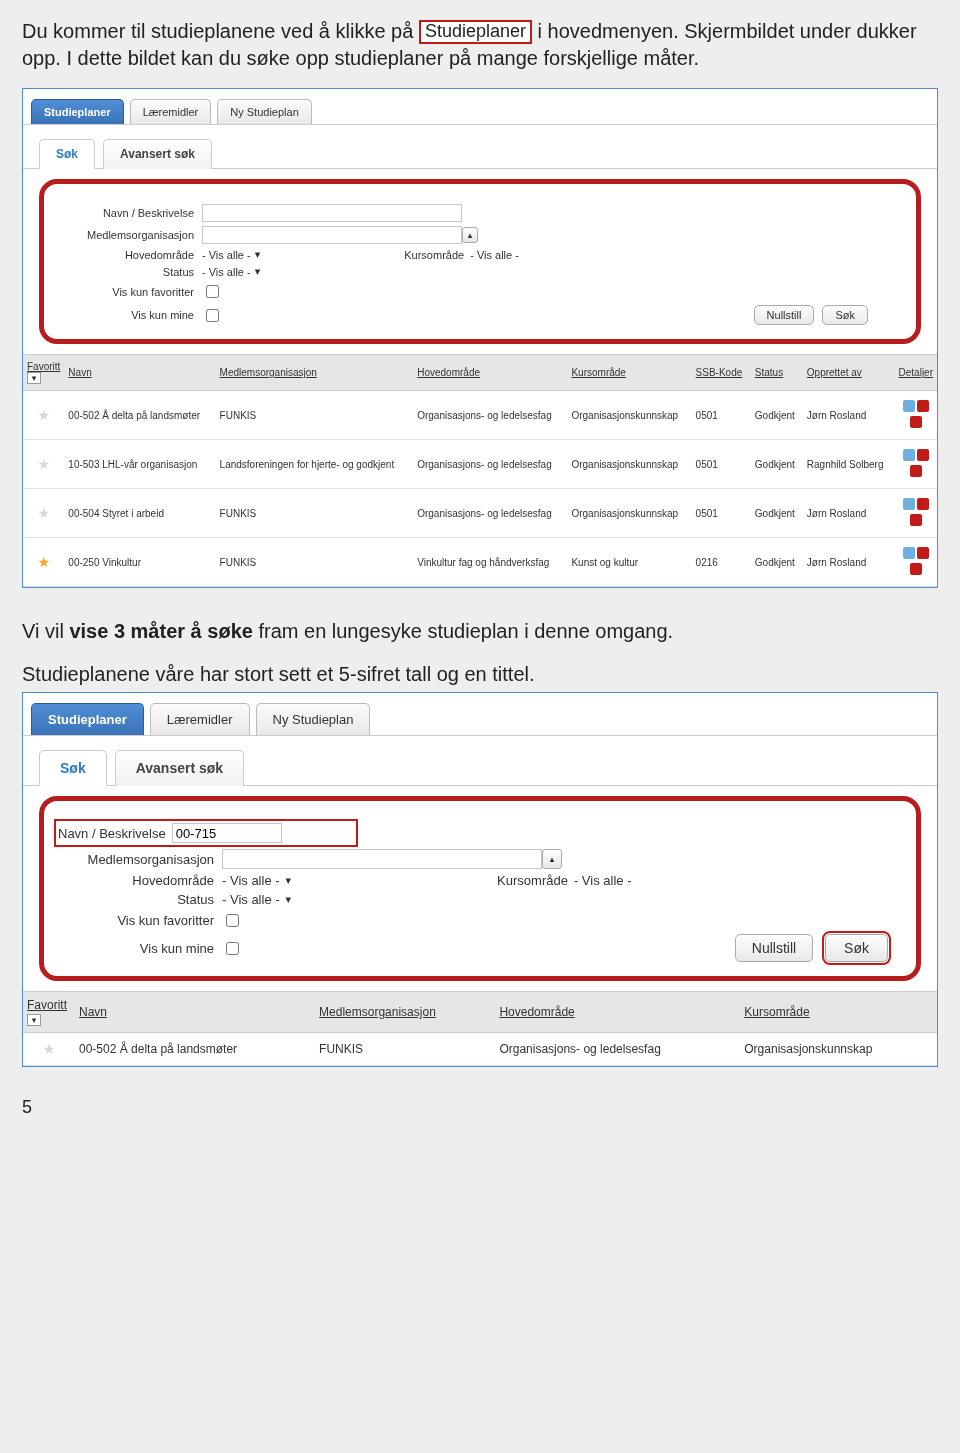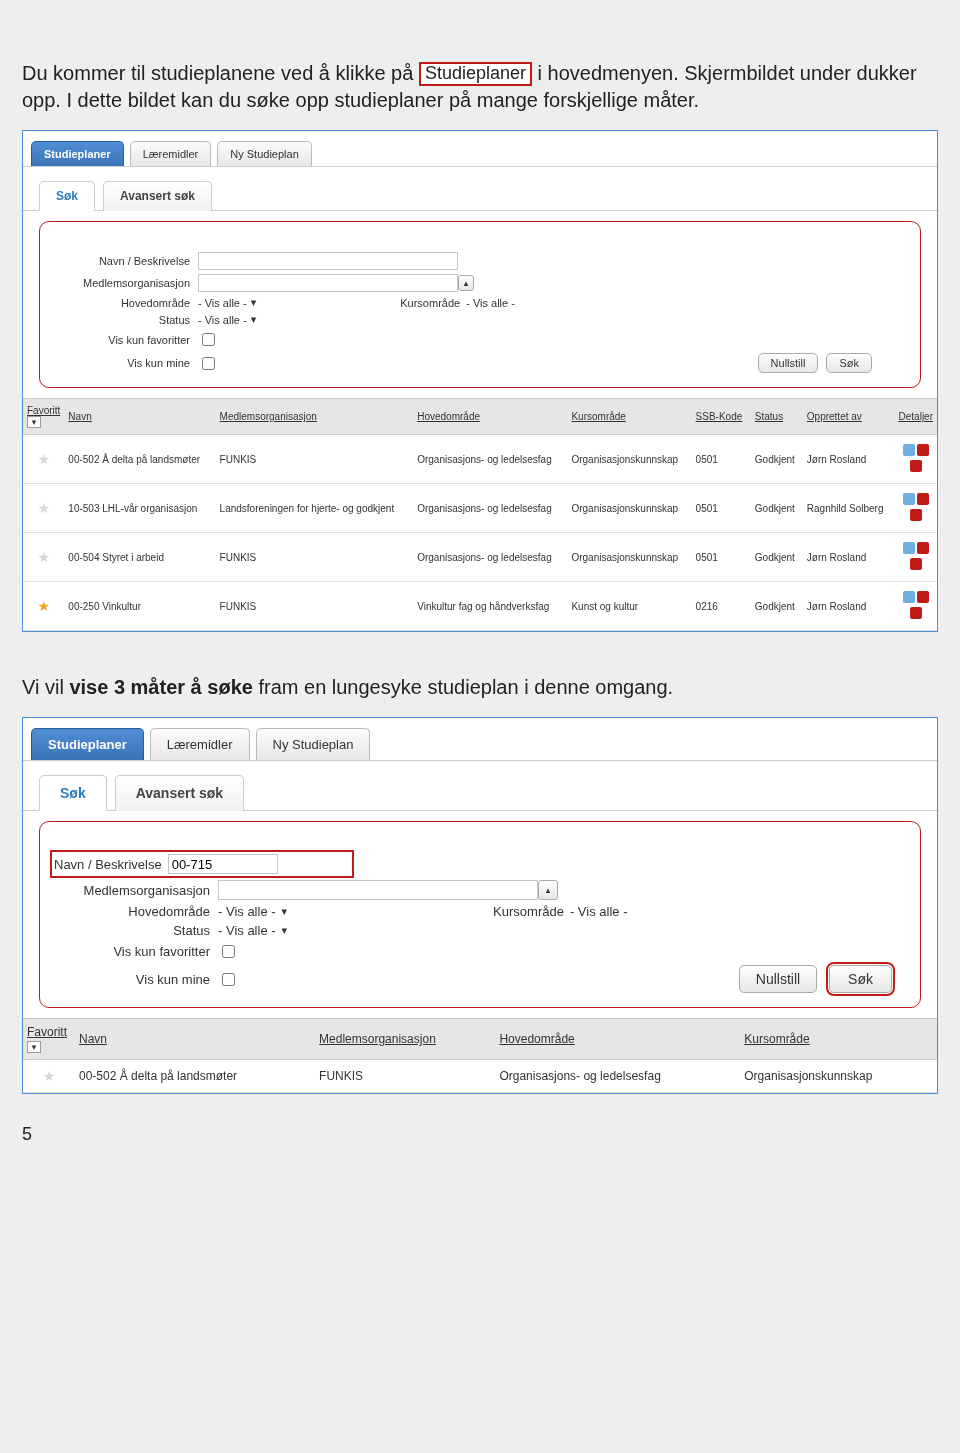--- a/index.html
+++ b/index.html
@@ -5,21 +5,21 @@
   * { box-sizing: border-box; }
   body {
     margin: 0;
     background: #eeeeee;
     font-family: Arial, Helvetica, sans-serif;
     font-size: 20px;
     color: #222;
     width: 960px;
   }
   .page { padding: 18px 22px 30px 22px; }
-  .bodytext { font-size: 20px; line-height: 1.35; margin-bottom: 16px; margin-top: 42px; }
+  .bodytext { font-size: 20px; line-height: 1.35; margin-bottom: 16px; }
   .bodytext b { font-weight: 700; }
   .boxed-inline {
     display: inline-block;
     border: 2px solid #c11b17;
     padding: 0 4px;
     line-height: 1.1;
     background: #fff;
     color: #222;
     font-size: 18px;
     vertical-align: 1px;
@@ -71,23 +71,23 @@
     border-radius: 5px 5px 0 0;
     background: linear-gradient(#fff,#f1f1f1);
     font-weight: 700;
     font-size: 12px;
     color: #444;
   }
   .subtab.active { color: #2f7bbf; background:#fff; border-bottom:1px solid #fff; position:relative; z-index:2;}
   .subtabs-line { height:1px; background:#ccc; margin-top:-1px;}
   .form-panel {
     margin: 10px 16px 10px 16px;
-    border: 1px solid #b91c1c;
-    border-radius: 10px;
-    padding: 26px 8px 10px 8px;
+    border: 5px solid #b91c1c;
+    border-radius: 18px;
+    padding: 16px 8px 10px 8px;
     background: #fff;
   }
   .form-row {
     display: flex;
     align-items: center;
     margin: 4px 0;
     font-size: 11px;
     color: #333;
   }
   .form-row label {
@@ -270,20 +270,21 @@
             <td class="action-cell"><span class="mini-ico ico-edit"></span><span class="mini-ico ico-pdf"></span><br><span class="mini-ico ico-copy"></span></td>
           </tr>
         </tbody>
     </table>
   </div>
 
   <div class="bodytext">
     <span>Vi vil </span><b>vise 3 måter å søke</b><span> fram en lungesyke studieplan i denne omgang.</span>
   </div>
 
+  <div class="bodytext" style="margin-bottom:2px;">Studieplanene våre har stort sett et 5-sifret tall og en tittel.</div>
 
   <div class="shot" style="font-size:13px;">
     <div class="toptabs">
       <div class="toptab active" style="font-size:13px;padding:8px 16px;">Studieplaner</div>
       <div class="toptab" style="font-size:13px;padding:8px 16px;">Læremidler</div>
       <div class="toptab" style="font-size:13px;padding:8px 16px;">Ny Studieplan</div>
     </div>
     <div class="subtabs">
       <div class="subtab active" style="font-size:14px;padding:9px 20px;">Søk</div>
       <div class="subtab" style="font-size:14px;padding:9px 20px;">Avansert søk</div>

